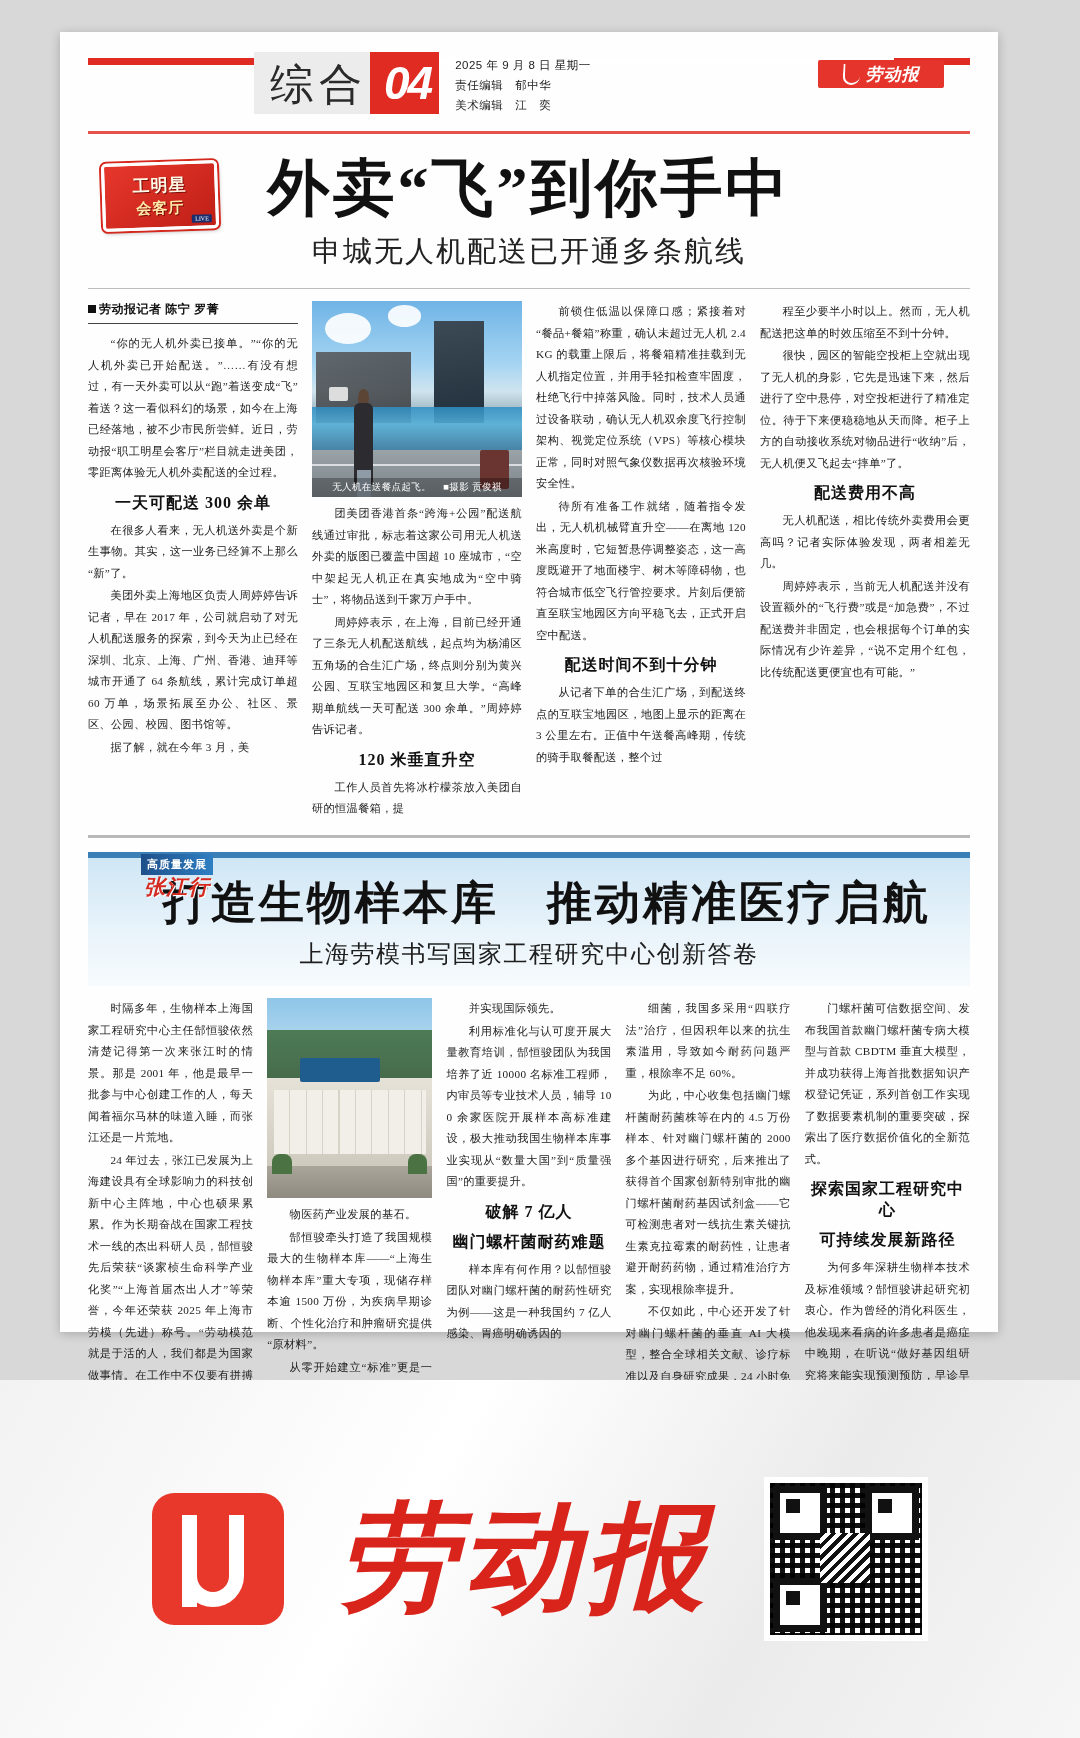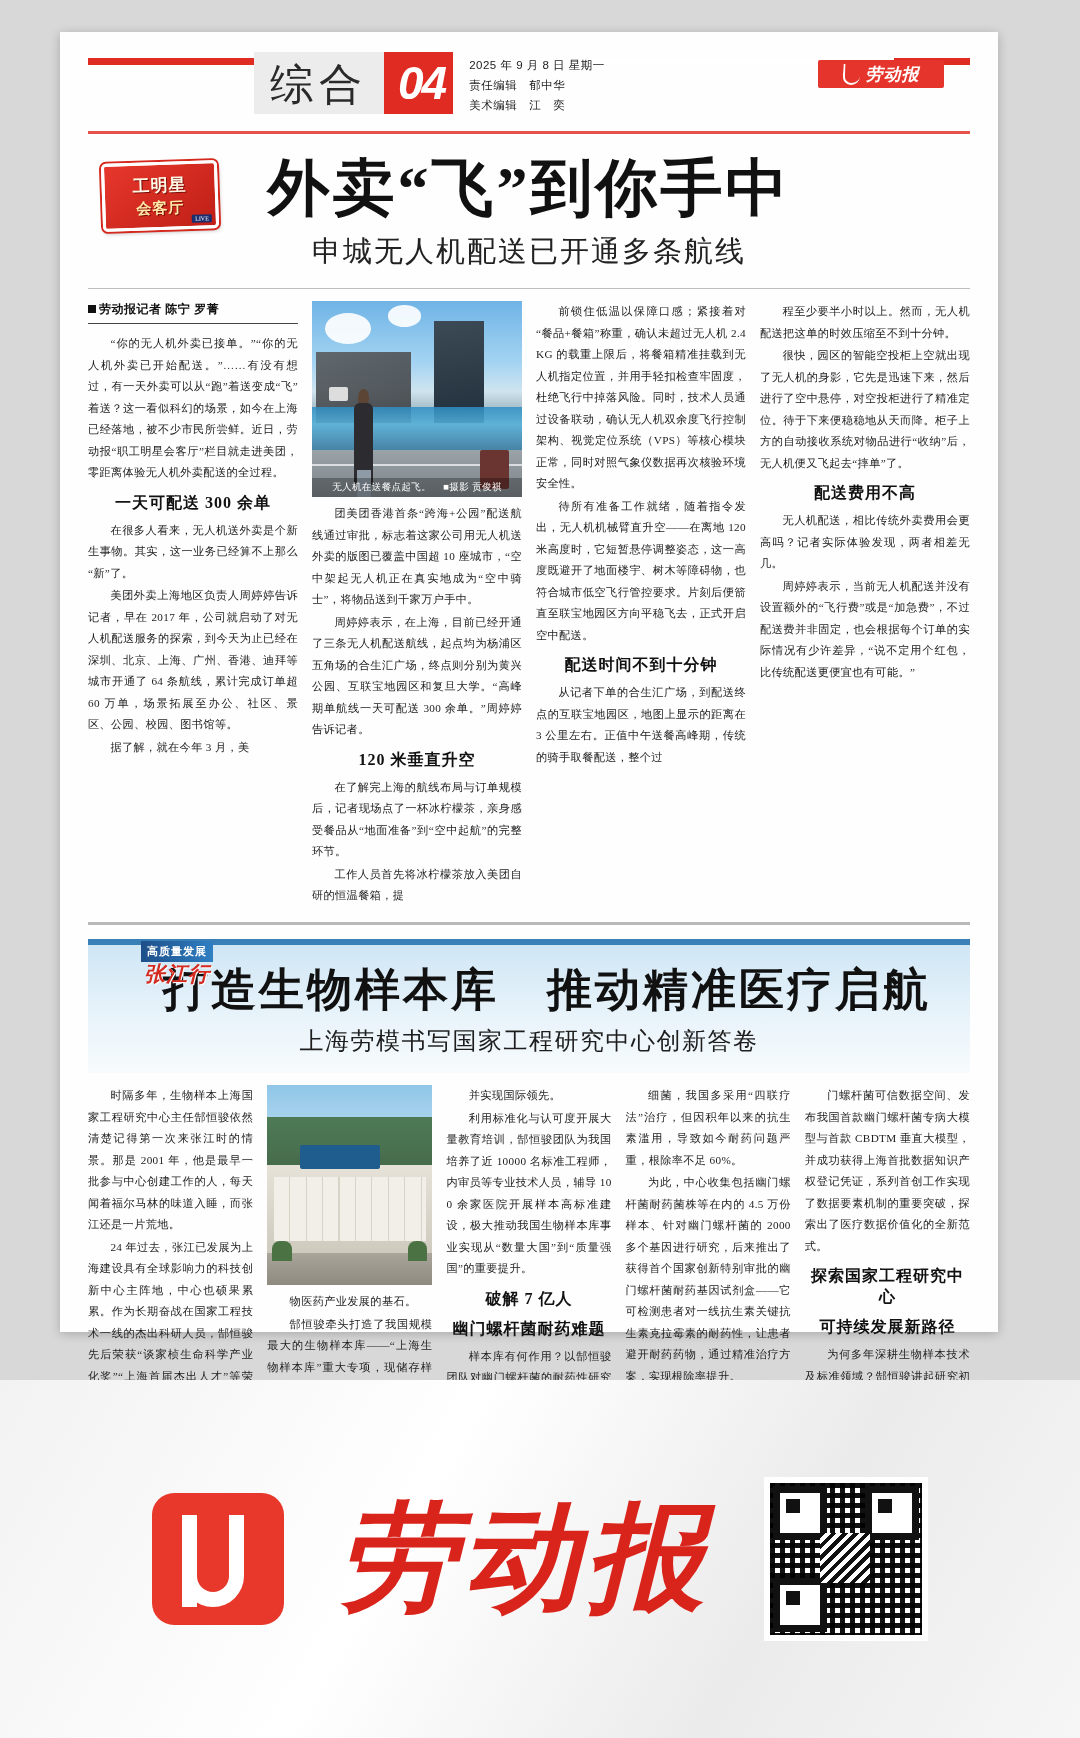--- a/index.html
+++ b/index.html
@@ -20,21 +20,21 @@
   
   .masthead{position:relative;height:78px;margin-top:20px;}
   .mh-redbar{position:absolute;left:0;top:6px;width:100%;height:7px;background:#e02b22;}
   .mh-redbar-bottom{position:absolute;left:0;bottom:-4px;width:100%;height:3px;background:#e4544c;}
   .mh-whitegap{position:absolute;left:166px;top:6px;width:640px;height:7px;background:#fff;}
   .mh-block{position:absolute;left:166px;top:0px;display:flex;align-items:stretch;height:62px;}
   .mh-section{
     background:#ececec;color:#2a2a2a;
     font-family:"Liberation Serif","DejaVu Serif",serif;
     font-size:43px;font-weight:400;letter-spacing:6px;
-    padding:2px 16px 0 16px;display:flex;align-items:center;line-height:1;
+    padding:2px 2px 0 16px;display:flex;align-items:center;line-height:1;
   }
   .mh-num{
     background:#e02b22;color:#fff;font-family:"Liberation Sans",sans-serif;
     font-size:46px;font-weight:700;font-style:italic;
     padding:0 8px 0 14px;display:flex;align-items:center;line-height:1;letter-spacing:-2px;
   }
   .mh-meta{
     margin-left:16px;display:flex;flex-direction:column;justify-content:center;
     font-family:"Liberation Sans",sans-serif;font-size:11.5px;color:#222;line-height:1.75;
     letter-spacing:.5px;padding-top:4px;
@@ -277,21 +277,20 @@
           <span class="person-body"></span>
           <span class="person-legs"></span>
           <span class="signbox"></span>
           <div class="caption">
             <span>无人机在送餐点起飞。</span><span class="credit">■摄影 贡俊祺</span>
           </div>
         </div>
         <p class="para">团美团香港首条“跨海+公园”配送航线通过审批，标志着这家公司用无人机送外卖的版图已覆盖中国超 10 座城市，“空中架起无人机正在真实地成为“空中骑士”，将物品送到千家万户手中。</p>
         <p class="para">周婷婷表示，在上海，目前已经开通了三条无人机配送航线，起点均为杨浦区五角场的合生汇广场，终点则分别为黄兴公园、互联宝地园区和复旦大学。“高峰期单航线一天可配送 300 余单。”周婷婷告诉记者。</p>
         <div class="subhead">120 米垂直升空</div>
-        <p class="para">在了解完上海的航线布局与订单规模后，记者现场点了一杯冰柠檬茶，亲身感受餐品从“地面准备”到“空中起航”的完整环节。</p>
         <p class="para">工作人员首先将冰柠檬茶放入美团自研的恒温餐箱，提</p>
       </div>
 
       <div class="col">
         <p class="para">前锁住低温以保障口感；紧接着对“餐品+餐箱”称重，确认未超过无人机 2.4KG 的载重上限后，将餐箱精准挂载到无人机指定位置，并用手轻扣检查牢固度，杜绝飞行中掉落风险。同时，技术人员通过设备联动，确认无人机双余度飞行控制架构、视觉定位系统（VPS）等核心模块正常，同时对照气象仪数据再次核验环境安全性。</p>
         <p class="para">待所有准备工作就绪，随着指令发出，无人机机械臂直升空——在离地 120 米高度时，它短暂悬停调整姿态，这一高度既避开了地面楼宇、树木等障碍物，也符合城市低空飞行管控要求。片刻后便箭直至联宝地园区方向平稳飞去，正式开启空中配送。</p>
         <div class="subhead">配送时间不到十分钟</div>
         <p class="para">从记者下单的合生汇广场，到配送终点的互联宝地园区，地图上显示的距离在 3 公里左右。正值中午送餐高峰期，传统的骑手取餐配送，整个过</p>
       </div>
 

